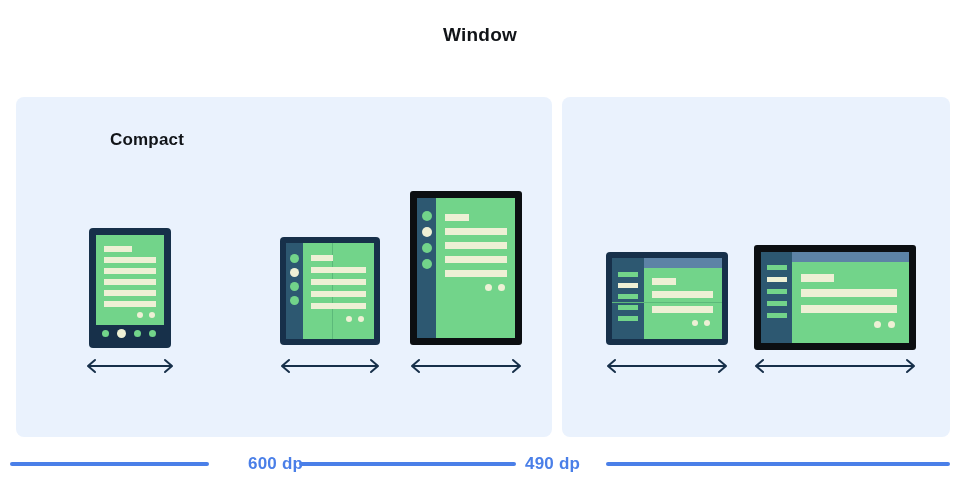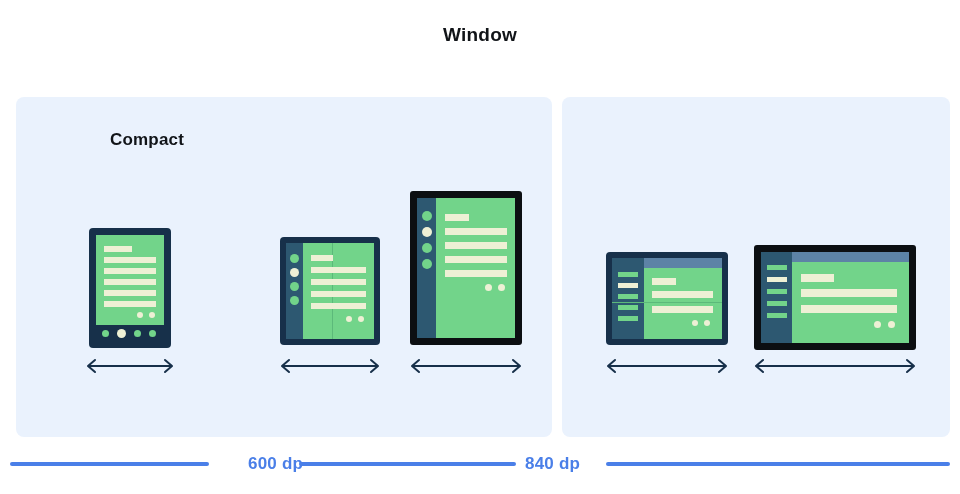--- a/index.html
+++ b/index.html
@@ -225,16 +225,16 @@
         <line x1="5" y1="9" x2="161" y2="9" stroke="#17304a" stroke-width="2"></line>
         <polyline points="11,3 4,9 11,15" fill="none" stroke="#17304a" stroke-width="2" stroke-linecap="round" stroke-linejoin="round"></polyline>
         <polyline points="155,3 162,9 155,15" fill="none" stroke="#17304a" stroke-width="2" stroke-linecap="round" stroke-linejoin="round"></polyline>
       </svg>
     </div>
   </div>
 
   <div class="measure-line" style="left:10px;top:462px;width:199px;"></div>
   <div class="measure-label" style="left:218px;top:454px;margin-left:30px;">600 dp</div>
   <div class="measure-line" style="left:299px;top:462px;width:217px;"></div>
-  <div class="measure-label" style="left:525px;top:454px;">840 dp</div>
+  <div class="measure-label" style="left:525px;top:454px;">490 dp</div>
   <div class="measure-line" style="left:606px;top:462px;width:344px;"></div>
 
 </div>
 
 </body></html>

